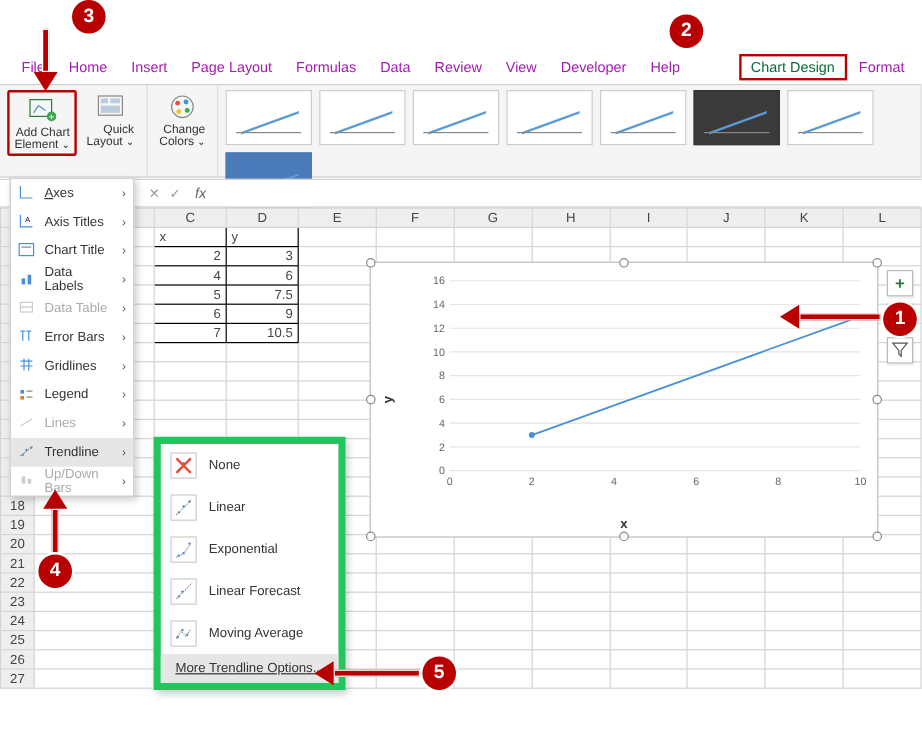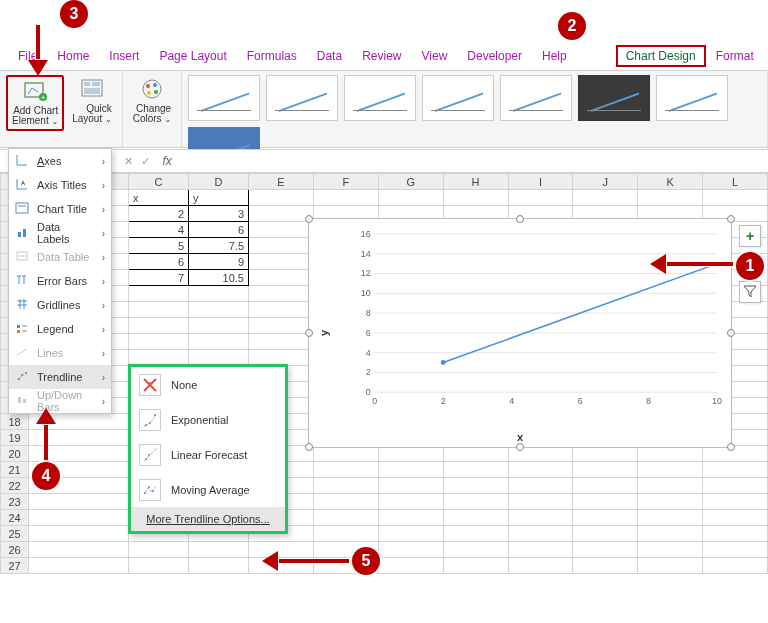--- a/index.html
+++ b/index.html
@@ -42,21 +42,21 @@
   
   .menu { position: absolute; top: 148px; left: 8px; width: 104px; background: #fff; border: 1px solid #c7c7c7; box-shadow: 2px 3px 6px rgba(0,0,0,0.2); z-index: 30; }
   .menu-item { display: flex; align-items: center; height: 24px; padding: 0 6px; gap: 6px; cursor: pointer; }
   .menu-item.disabled { color:#aaa; }
   .menu-item.hover { background: #e6e6e6; }
   .menu-item .m-ico { width: 16px; height:16px; display:inline-block; }
   .menu-item .m-lbl { flex:1; font-size: 11px; }
   .menu-item .m-arrow { color:#555; font-size:10px; }
   
   
-  .submenu { position: absolute; top: 364px; left: 128px; width: 160px; background:#fff; border:3px solid #22c55e; box-shadow: 2px 3px 6px rgba(0,0,0,0.2); z-index: 30; }
+  .submenu { position: absolute; top: 364px; left: 128px; width: 160px; background:#fff; border:6px solid #22c55e; box-shadow: 2px 3px 6px rgba(0,0,0,0.2); z-index: 30; }
   .sub-item { display:flex; align-items:center; height: 35px; padding:0 8px; gap:10px; }
   .sub-item .s-ico { width:22px; height:22px; border:1px solid #ccc; display:flex; align-items:center; justify-content:center; }
   .sub-item .s-lbl { font-size:11px; }
   .sub-item.more { height: 24px; justify-content:center; background:#e6e6e6; text-decoration: underline; }
   
   
   .chart-obj { position: absolute; top: 218px; left: 308px; width: 424px; height: 230px; border:1px solid #bcbcbc; background:#fff; z-index:5; }
   .sel-handle { position:absolute; width:8px; height:8px; background:#fff; border:1px solid #888; border-radius:50%; }
   .plot-area { position:absolute; top:8px; left:38px; right:8px; bottom:30px; }
   .chart-side { position:absolute; right:-30px; top:6px; display:flex; flex-direction:column; gap:6px; }
@@ -689,20 +689,31 @@
           <circle cx="14" cy="4" r="1" fill="#4a90d9"></circle>
           <line x1="3" y1="15" x2="15" y2="3" stroke="#e74c3c" stroke-width="2"></line>
           <line x1="15" y1="15" x2="3" y2="3" stroke="#e74c3c" stroke-width="2"></line>
         </svg>
       </span>
       <span class="s-lbl">None</span>
     </div>
   <div class="sub-item">
       <span class="s-ico">
         <svg width="18" height="18">
+          <circle cx="5" cy="13" r="1" fill="#4a90d9"></circle>
+          <circle cx="9" cy="8" r="1" fill="#4a90d9"></circle>
+          <circle cx="14" cy="4" r="1" fill="#4a90d9"></circle>
+          <line x1="3" y1="15" x2="15" y2="3" stroke="#888" stroke-dasharray="1 1"></line>
+        </svg>
+      </span>
+      <span class="s-lbl">Linear</span>
+    </div>
+  <div class="sub-item">
+      <span class="s-ico">
+        <svg width="18" height="18">
           <circle cx="5" cy="14" r="1" fill="#4a90d9"></circle>
           <circle cx="9" cy="12" r="1" fill="#4a90d9"></circle>
           <circle cx="14" cy="4" r="1" fill="#4a90d9"></circle>
           <path d="M3 15 Q10 14 15 3" stroke="#888" stroke-dasharray="1 1" fill="none"></path>
         </svg>
       </span>
       <span class="s-lbl">Exponential</span>
     </div>
   <div class="sub-item">
       <span class="s-ico">

